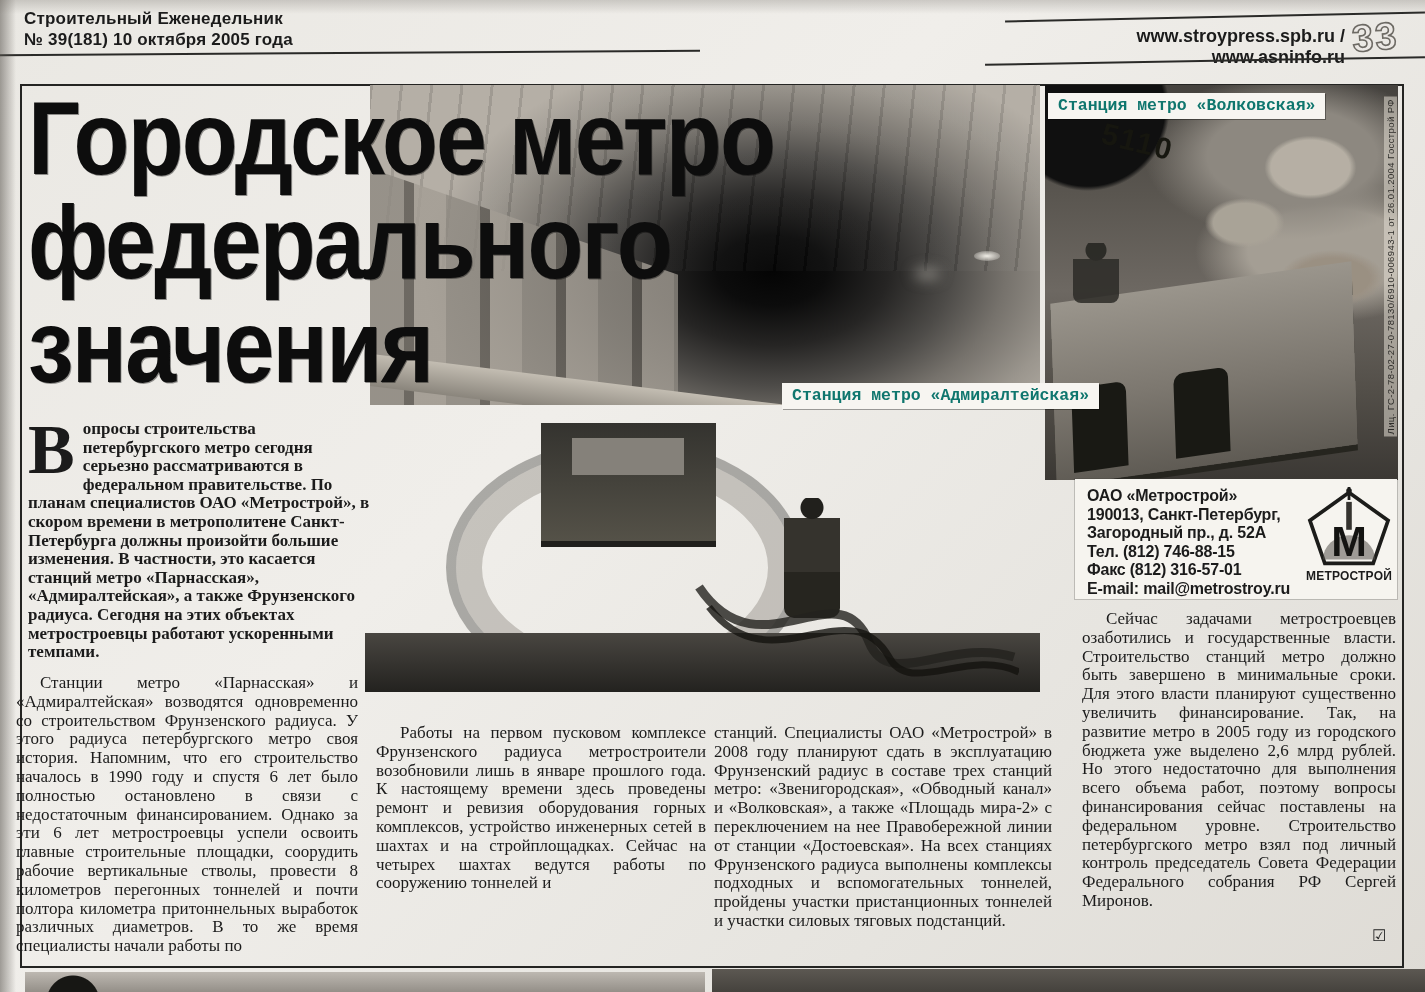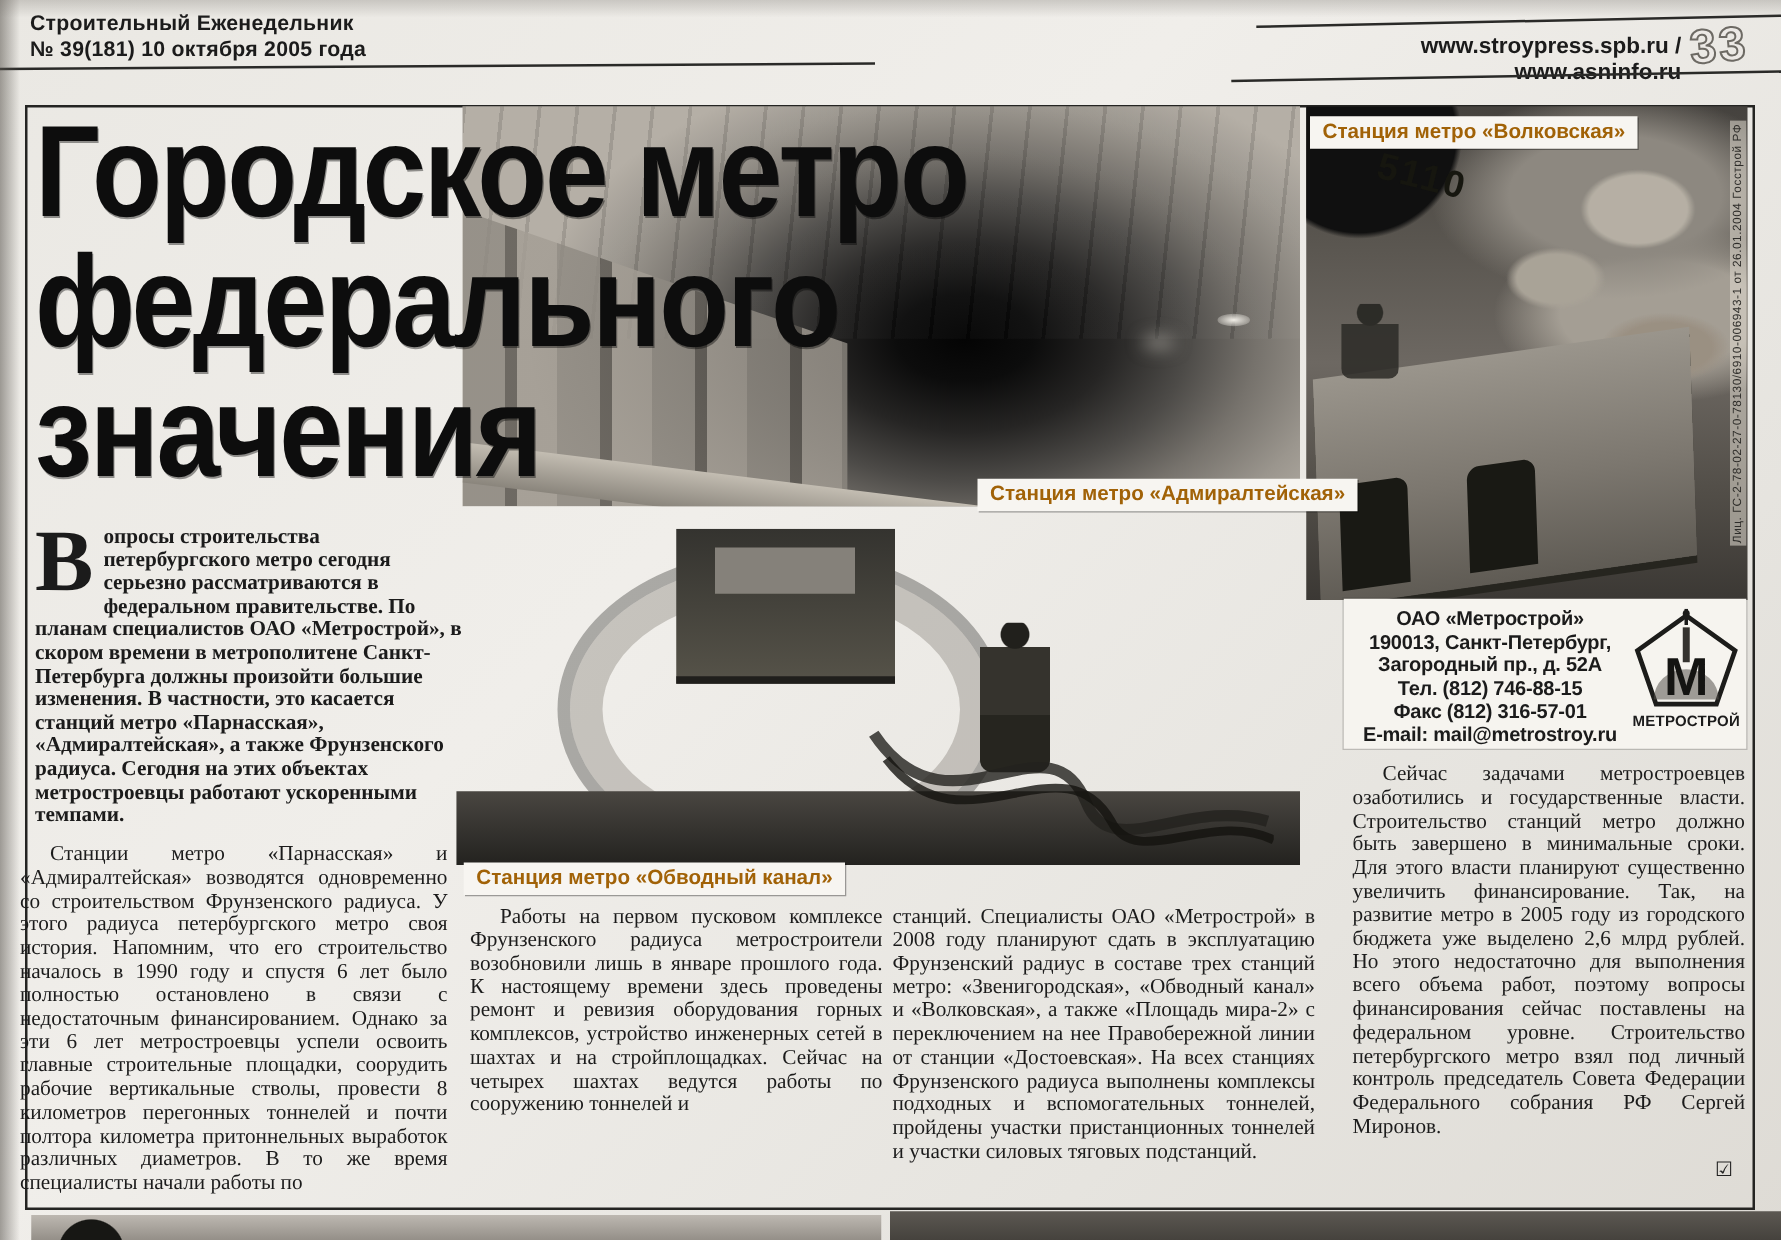--- a/index.html
+++ b/index.html
@@ -58,21 +58,21 @@
   .ph-obv .ring{position:absolute;left:12%;top:6%;width:50%;height:88%;border-radius:50%;border:10px solid rgba(40,40,36,.35);box-shadow:inset 0 0 0 26px rgba(120,115,106,.35);}
   .ph-obv .machine{position:absolute;left:26%;top:0;width:26%;height:46%;background:linear-gradient(180deg,#34332f,#565349);box-shadow:inset 0 -6px 0 #201f1c;}
   .ph-obv .machine::after{content:"";position:absolute;left:18%;top:12%;width:64%;height:30%;background:#85817a;}
   .ph-obv .floor{position:absolute;left:0;bottom:0;width:100%;height:22%;background:linear-gradient(180deg,#494641,#23221f);}
   .ph-obv .worker{position:absolute;left:62%;top:28%;width:56px;height:120px;background:
       radial-gradient(circle at 50% 8%, #21201c 0 11px, rgba(0,0,0,0) 12px),
       linear-gradient(180deg,rgba(0,0,0,0) 0 20px,#35332d 20px 74px,#26251f 74px);border-radius:10px;}
   .ph-obv svg.cables{position:absolute;left:48%;top:46%;width:330px;height:140px;}
 
   
-  .caption{position:absolute;background:#f7f5f1;color:#a16207;font-family:Liberation Sans, sans-serif;font-weight:bold;font-size:16.5px;padding:3px 10px 4px;white-space:nowrap;box-shadow:1px 1px 0 rgba(0,0,0,.35);z-index:6;}
+  .caption{position:absolute;background:#f7f5f1;color:#0f766e;font-family:Liberation Mono, monospace;font-weight:bold;font-size:16.5px;padding:3px 10px 4px;white-space:nowrap;box-shadow:1px 1px 0 rgba(0,0,0,.35);z-index:6;}
 
   
   .headline{position:absolute;left:28px;top:86px;z-index:5;font-family:"Liberation Sans",sans-serif;font-weight:bold;font-size:104px;line-height:104px;letter-spacing:-2px;color:#0d0d0d;transform:scaleX(.88);transform-origin:left top;white-space:nowrap;}
   .headline div{text-shadow:1px 1px 0 rgba(0,0,0,.4);}
 
   
   .lead{position:absolute;left:28px;top:420px;width:342px;font-weight:bold;font-size:17px;line-height:18.6px;z-index:5;}
   .dropcap{float:left;font-size:70px;line-height:52px;font-weight:bold;margin:4px 8px 0 0;font-family:"Liberation Serif",serif;}
 
   
@@ -80,21 +80,21 @@
   .col p{margin:0;text-indent:24px;}
   .col p.noindent{text-indent:0;}
   .col1{left:16px;top:674px;width:342px;}
   .col2{left:376px;top:724px;width:330px;}
   .col3{left:714px;top:724px;width:338px;}
   .col4{left:1082px;top:610px;width:314px;}
   .endmark{position:absolute;left:1372px;top:926px;font-size:16px;z-index:6;color:#222;}
 
   
   .contact{position:absolute;left:1075px;top:479px;width:322px;height:120px;background:#f6f4ef;z-index:6;box-shadow:0 0 0 1px rgba(60,58,54,.25);display:flex;}
-  .contact .txt{flex:1;padding:8px 4px 6px 12px;font-family:"Liberation Sans",sans-serif;font-weight:bold;font-size:16px;line-height:18.5px;letter-spacing:-.2px;text-align:center;}
+  .contact .txt{flex:1;padding:8px 4px 6px 12px;font-family:"Liberation Sans",sans-serif;font-weight:bold;font-size:16px;line-height:18.5px;letter-spacing:-.2px;}
   .contact .logo{width:96px;position:relative;padding-top:8px;text-align:center;}
   .contact .logo .lbl{font-family:"Liberation Sans",sans-serif;font-weight:bold;font-size:12px;margin-top:-2px;letter-spacing:.2px;}
 
   
   .bstrip-l{position:absolute;left:25px;top:972px;width:680px;height:20px;background:
      radial-gradient(circle at 48px 30px, #171714 0 26px, rgba(0,0,0,0) 27px),
      linear-gradient(180deg,#bdb8b1,#948f88);z-index:2;}
   .bstrip-r{position:absolute;left:712px;top:969px;width:713px;height:23px;background:linear-gradient(180deg,#5c5852,#45423d);z-index:2;}
 </style>
 </head>
@@ -138,21 +138,20 @@
   <div class="photo ph-obv">
     <div class="ring"></div>
     <div class="machine"></div>
     <div class="floor"></div>
     <div class="worker"></div>
     <svg class="cables" viewBox="0 0 330 140">
       <path d="M10,40 C70,130 150,20 180,95 C200,145 260,90 325,110" stroke="#23221e" stroke-width="9" fill="none" opacity=".8"></path>
       <path d="M20,60 C80,140 160,40 200,110 C220,150 280,100 330,125" stroke="#14130f" stroke-width="7" fill="none" opacity=".8"></path>
     </svg>
   </div>
-  <div class="caption" style="left:371px;top:690px;">Станция метро «Обводный канал»</div>
 
   <div class="headline">
     <div>Городское метро</div>
     <div>федерального</div>
     <div>значения</div>
   </div>
 
   <div class="lead">
     <span class="dropcap">В</span><span>опросы строительства петербургского метро сегодня серьезно рассматриваются в федеральном правительстве. По планам специалистов ОАО «Метрострой», в скором времени в метрополитене Санкт-Петербурга должны произойти большие изменения. В частности, это касается станций метро «Парнасская», «Адмиралтейская», а также Фрунзенского радиуса. Сегодня на этих объектах метростроевцы работают ускоренными темпами.</span>
   </div>

